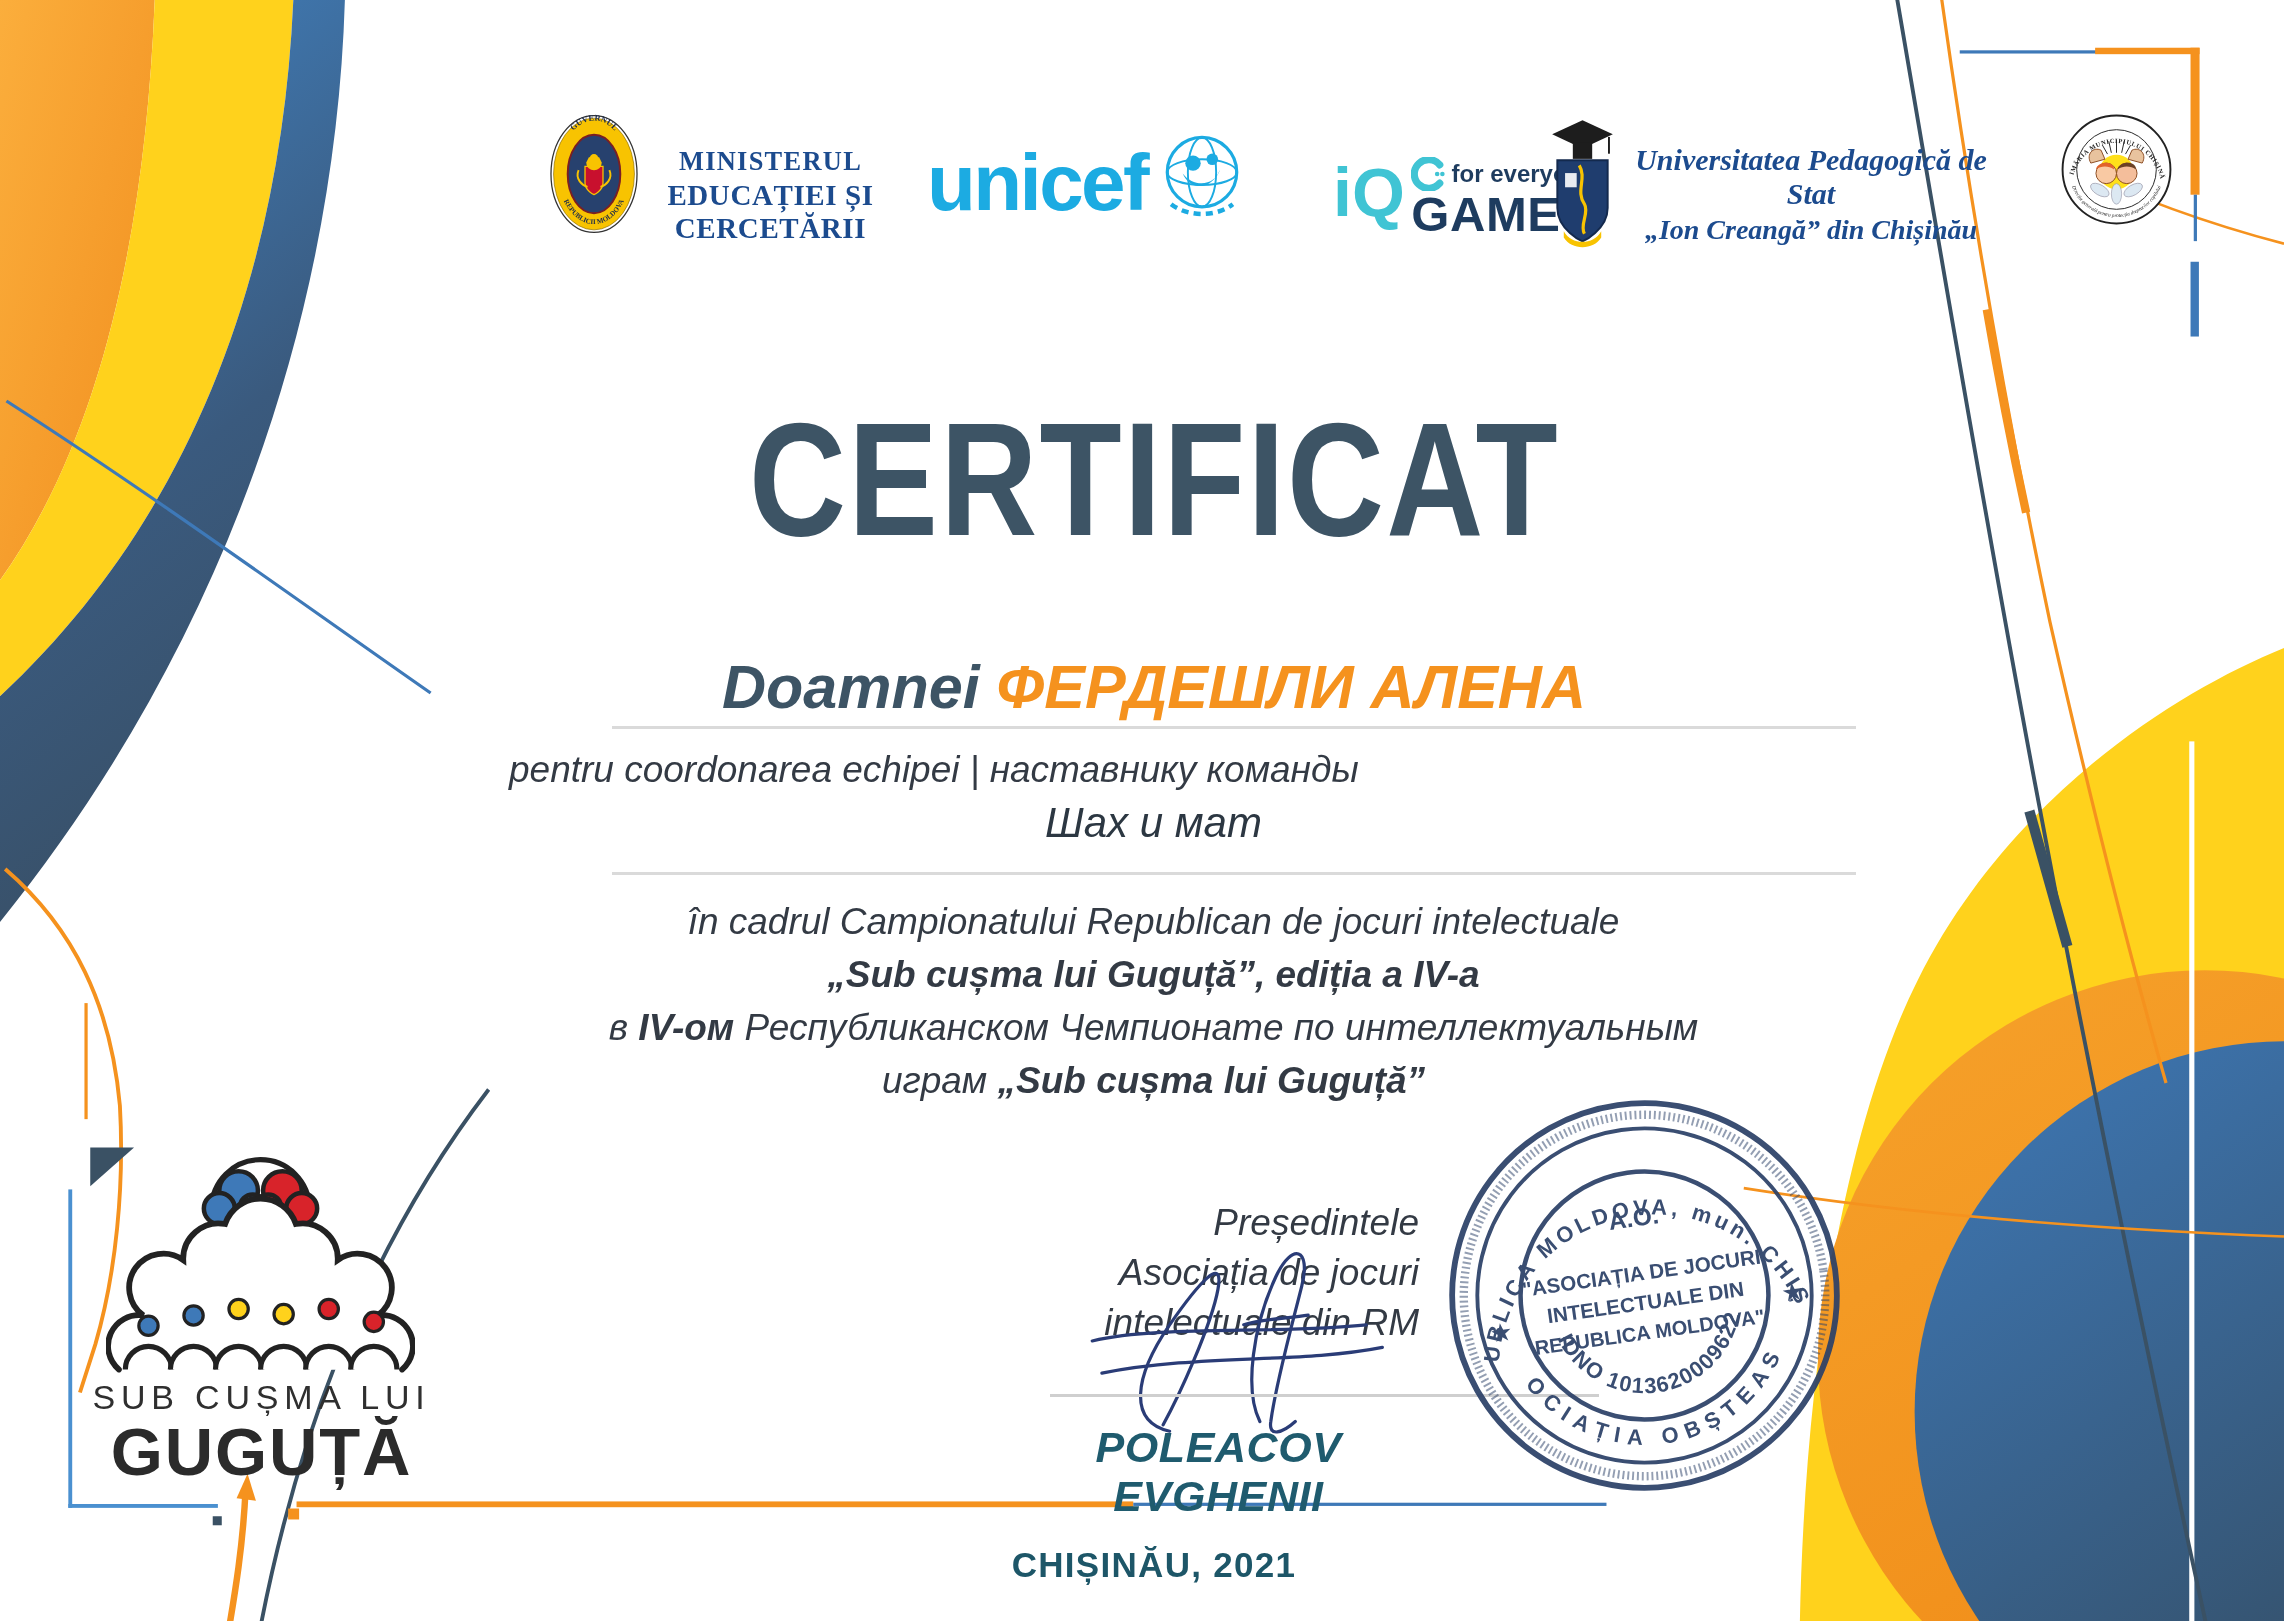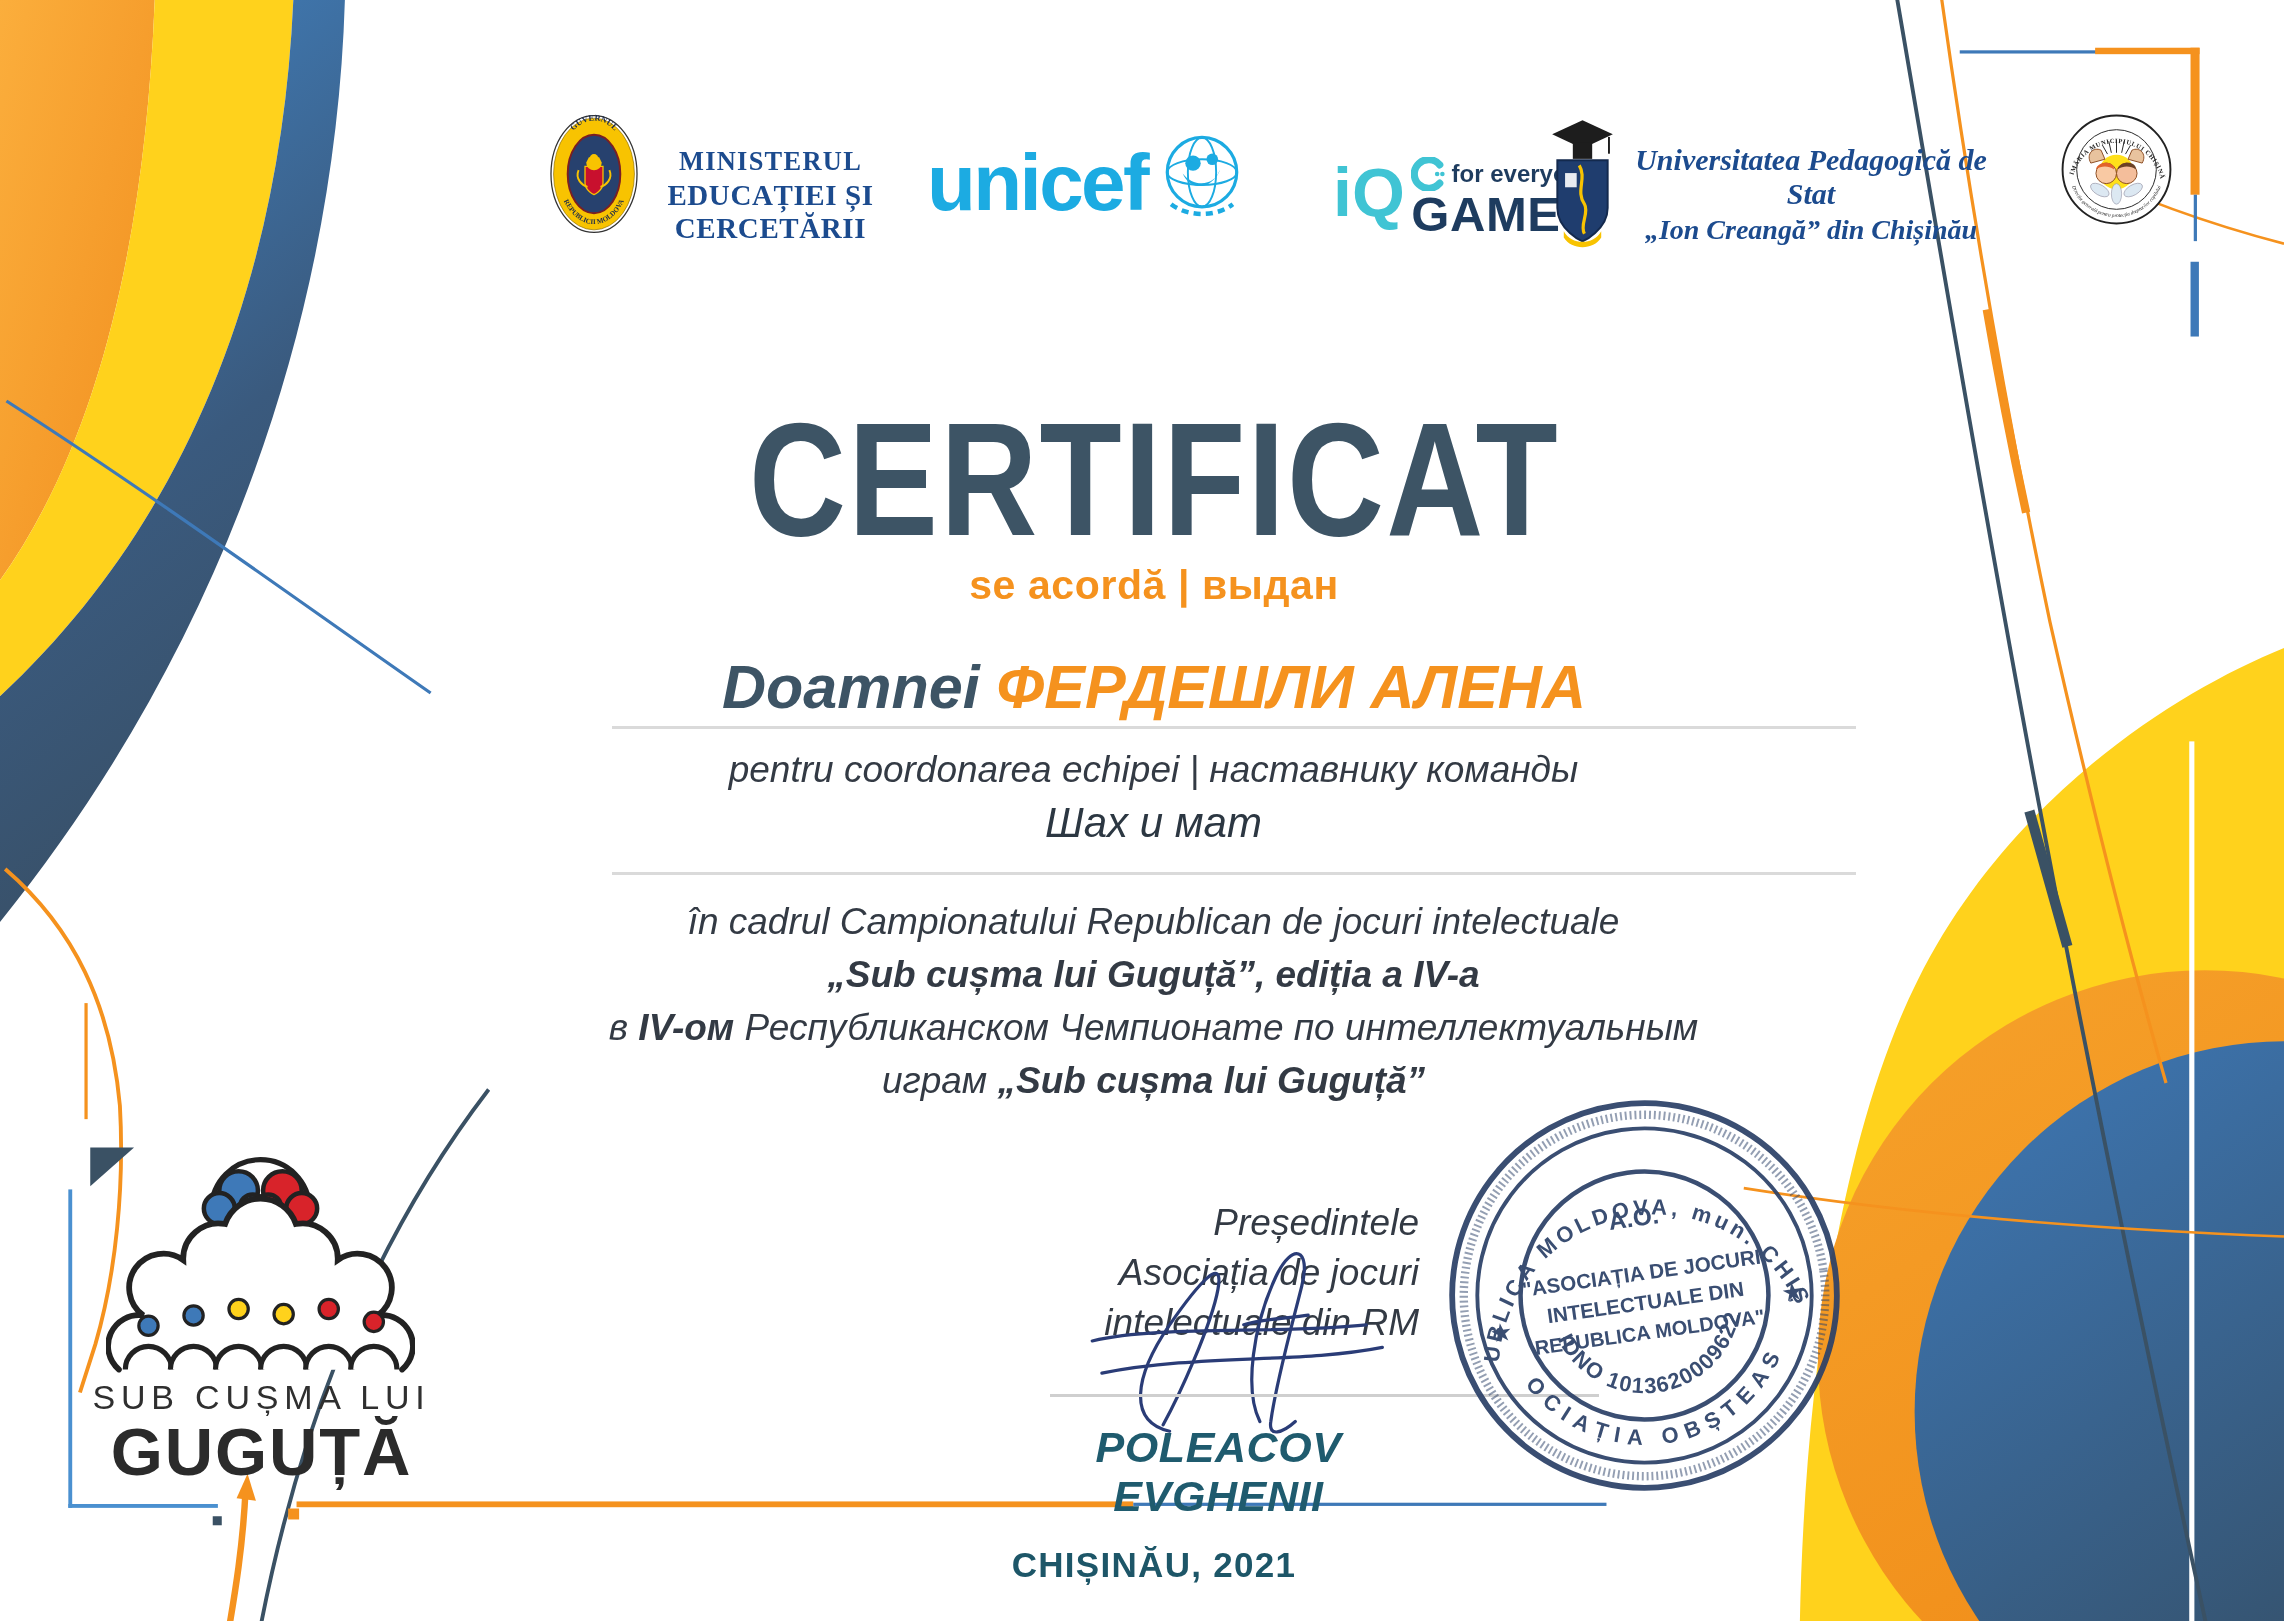--- a/index.html
+++ b/index.html
@@ -29,21 +29,21 @@
   
   .title{left:548px;top:398px;width:1212px;text-align:center;color:#3D5465;}
   .title span{display:inline-block;font-size:162px;font-weight:800;letter-spacing:2.6px;
               transform:scaleX(.83);transform-origin:center;line-height:1;}
   .subtitle{left:548px;top:562px;width:1212px;text-align:center;color:#F5921E;
             font-size:41px;font-weight:bold;letter-spacing:0.6px;}
   .recipient{left:548px;top:652px;width:1212px;text-align:center;font-style:italic;
              font-weight:bold;font-size:61px;color:#3D5465;}
   .recipient .name{color:#F5921E;}
   .rule{background:#DADADA;height:3.2px;}
-  .roleline{left:509px;top:749px;width:1289px;text-align:center;font-style:italic;
+  .roleline{left:509px;top:749px;width:1289px;font-style:italic;
             font-size:37px;color:#333A44;}
   .teamname{left:509px;top:799px;width:1289px;text-align:center;font-style:italic;
             font-size:42px;color:#2C3742;}
   .bodytext{left:509px;top:895px;width:1289px;text-align:center;font-style:italic;
             font-size:37px;line-height:53px;color:#333A44;}
   .bodytext b{font-weight:bold;}
   .signer-roles{left:1006px;top:1198px;width:413px;text-align:right;font-style:italic;
                 font-size:37px;line-height:50px;color:#333A44;}
   .signer-name{left:993px;top:1423px;width:451px;text-align:center;font-style:italic;
                font-weight:bold;font-size:43px;color:#1F5B6E;letter-spacing:0.6px;}
@@ -227,21 +227,20 @@
       <textPath href="#munTop" startOffset="50%" text-anchor="middle">PRIMĂRIA MUNICIPIULUI CHIȘINĂU</textPath>
     </text>
     <text font-size="8" font-style="italic" fill="#222" class="seriftext">
       <textPath href="#munBot" startOffset="50%" text-anchor="middle">Direcția generală pentru protecția drepturilor copilului</textPath>
     </text>
   </svg>
 
   <div class="abs title">
     <span>CERTIFICAT</span>
   </div>
-  <div class="abs subtitle">se acordă | выдан</div>
 
   <div class="abs recipient">
     <span>Doamnei </span><span class="name">ФЕРДЕШЛИ АЛЕНА</span>
   </div>
   <div class="abs rule" style="left:612px;top:726px;width:1244px;"></div>
 
   <div class="abs roleline">pentru coordonarea echipei | наставнику команды</div>
   <div class="abs teamname">Шах и мат</div>
   <div class="abs rule" style="left:612px;top:872px;width:1244px;"></div>
 

